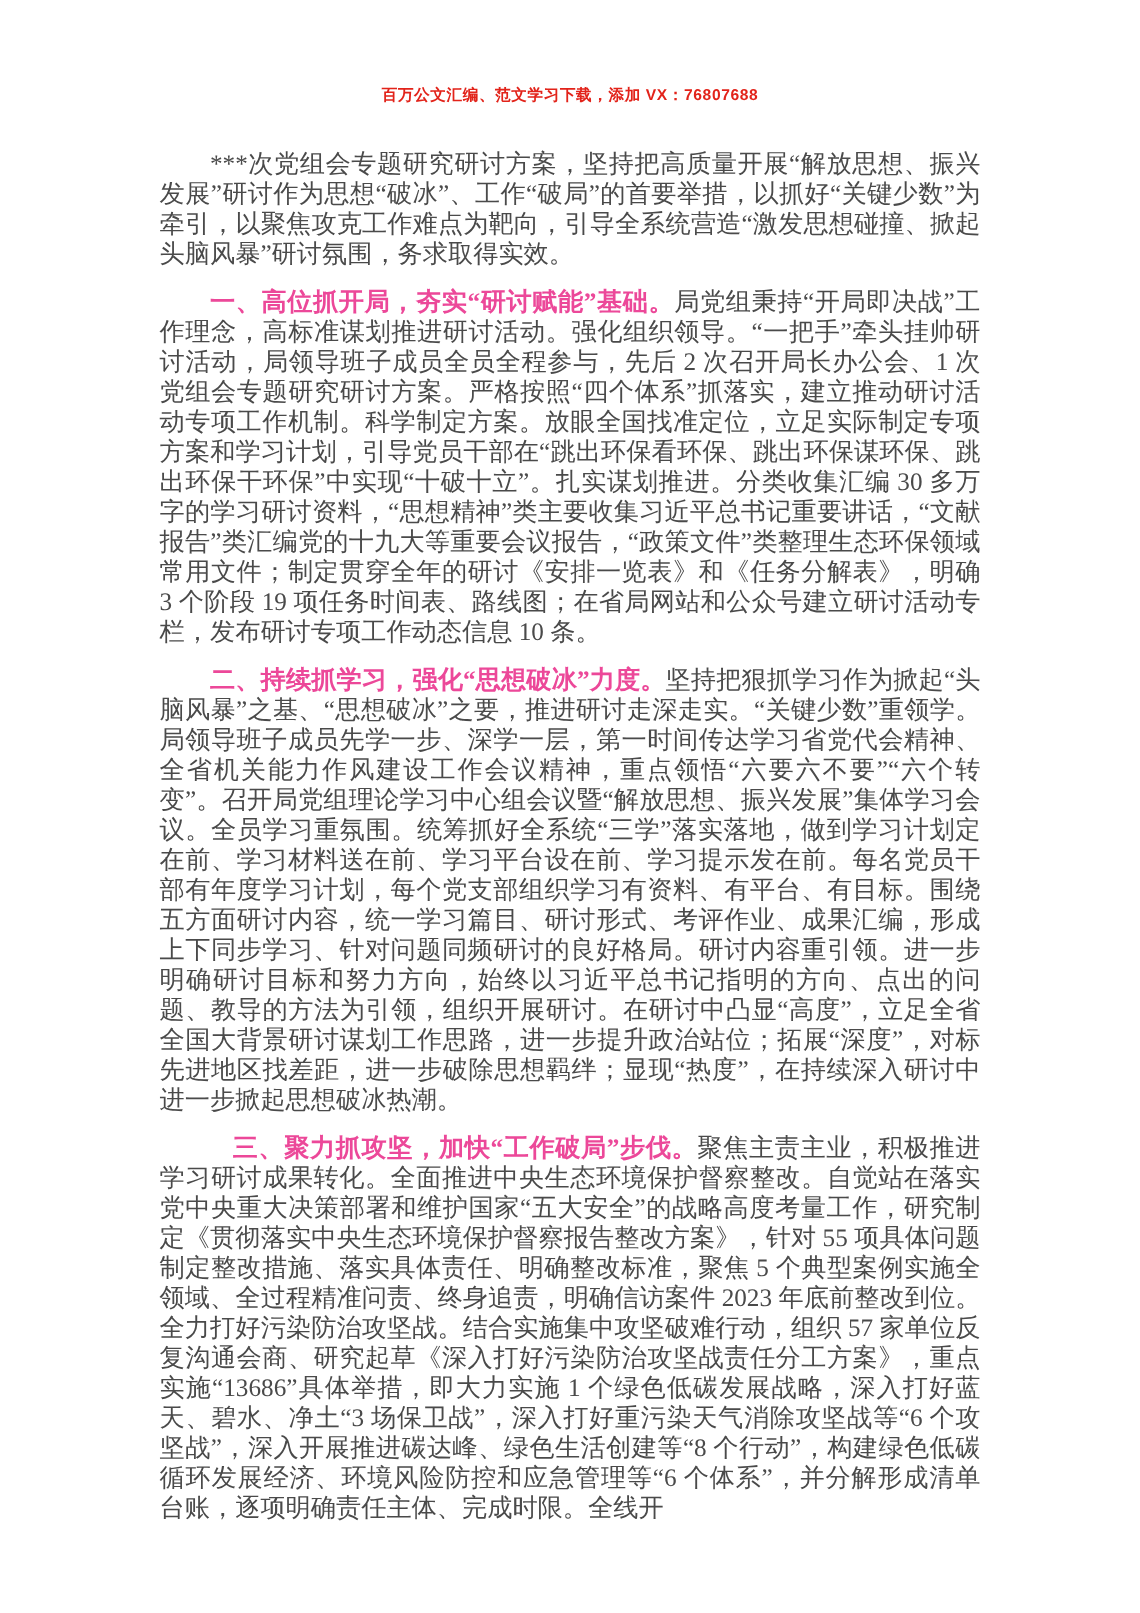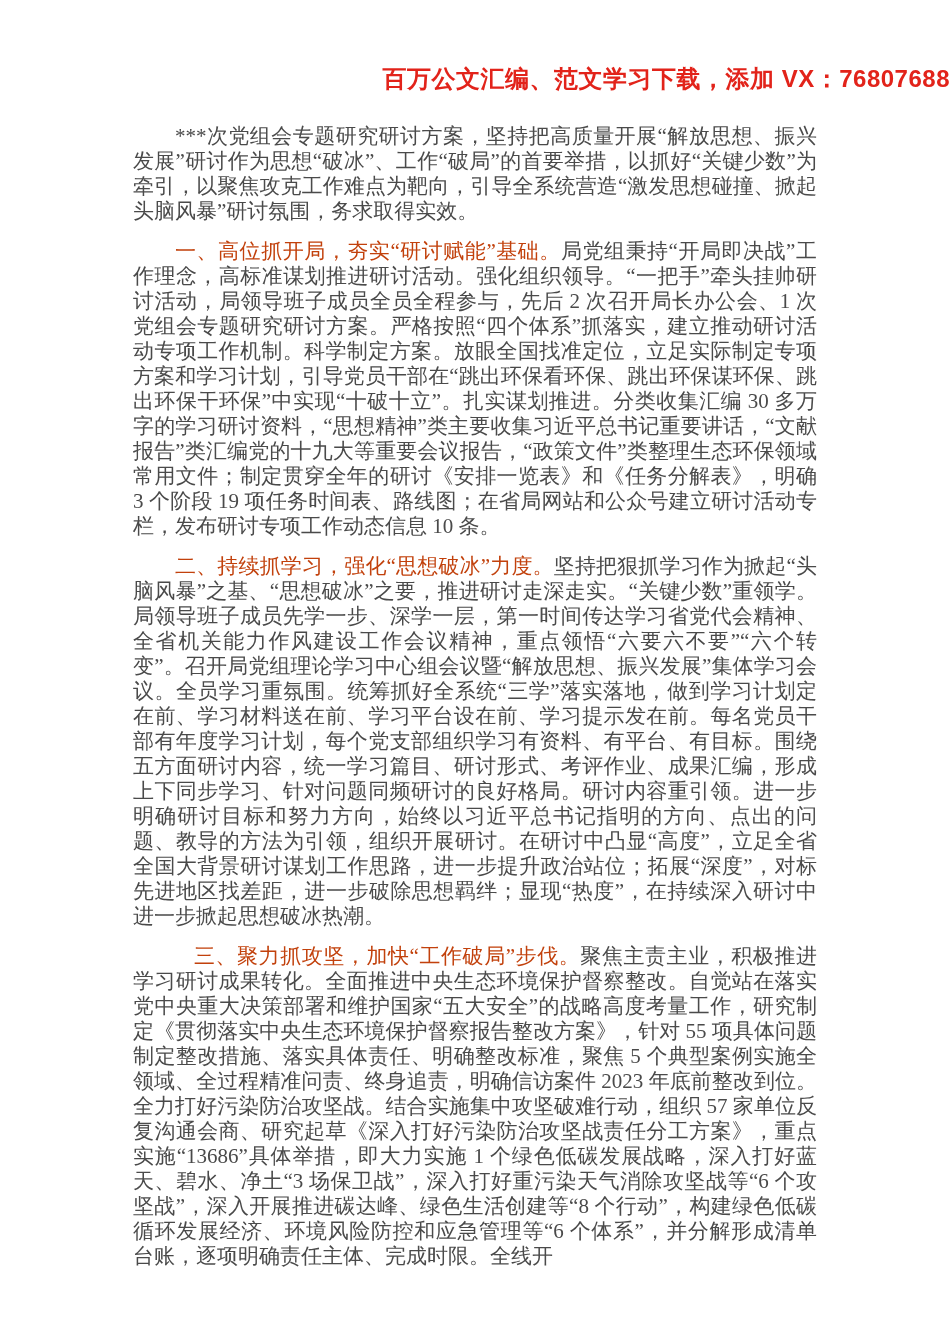--- a/index.html
+++ b/index.html
@@ -14,46 +14,46 @@
     font-family: "Liberation Serif", "DejaVu Serif", serif;
   }
   .page {
     width: 950px;
     height: 1344px;
     position: relative;
     background: #ffffff;
   }
   .notice {
     margin: 67px auto 0;
-    text-align: right;
+    text-align: center;
     font-family: "Liberation Sans", "DejaVu Sans", sans-serif;
     font-weight: bold;
-    font-size: 24px;
+    font-size: 13px;
     letter-spacing: 0.5px;
     color: #e2231a;
     line-height: 24px;
   }
   .content {
     width: 684px;
     margin: 33px auto 0;
     font-size: 21px;
     line-height: 25px;
     color: #4a4a4a;
     text-align: justify;
   }
   .para {
     margin: 0 0 15px 0;
     text-indent: 2em;
   }
   .para.indent-extra {
     text-indent: 2.9em;
   }
   .lead {
-    font-weight: normal;
-    color: #c2410c;
+    font-weight: bold;
+    color: #ec4899;
   }
 </style>
 </head>
 <body>
 
 <div class="page">
 
   <div class="notice">百万公文汇编、范文学习下载，添加 VX：76807688</div>
 
   <div class="content">

